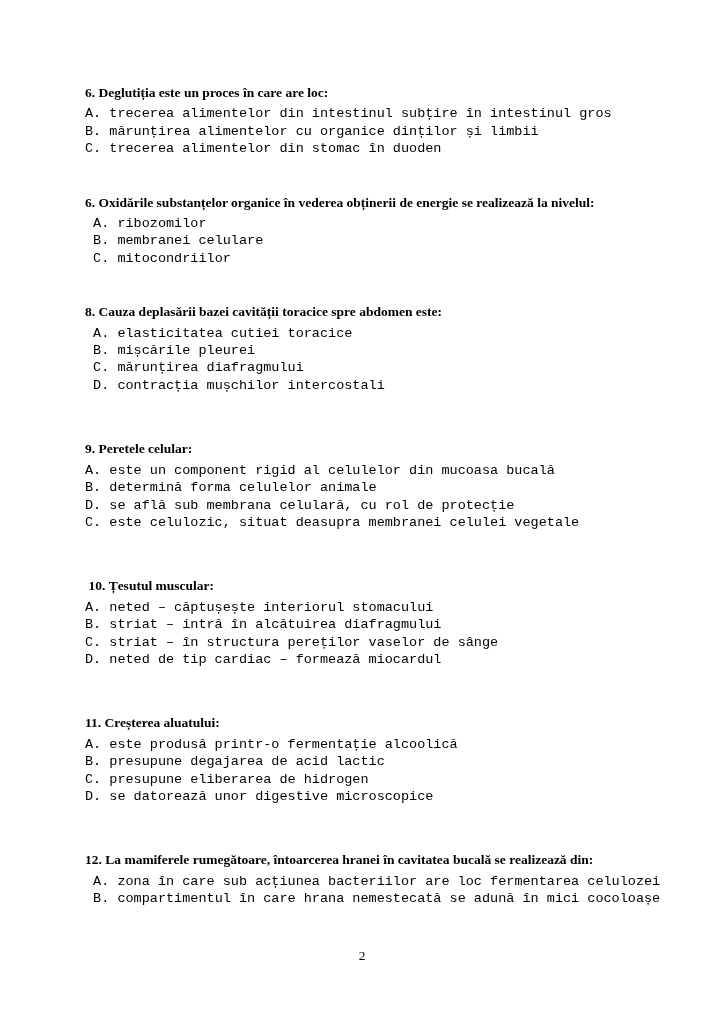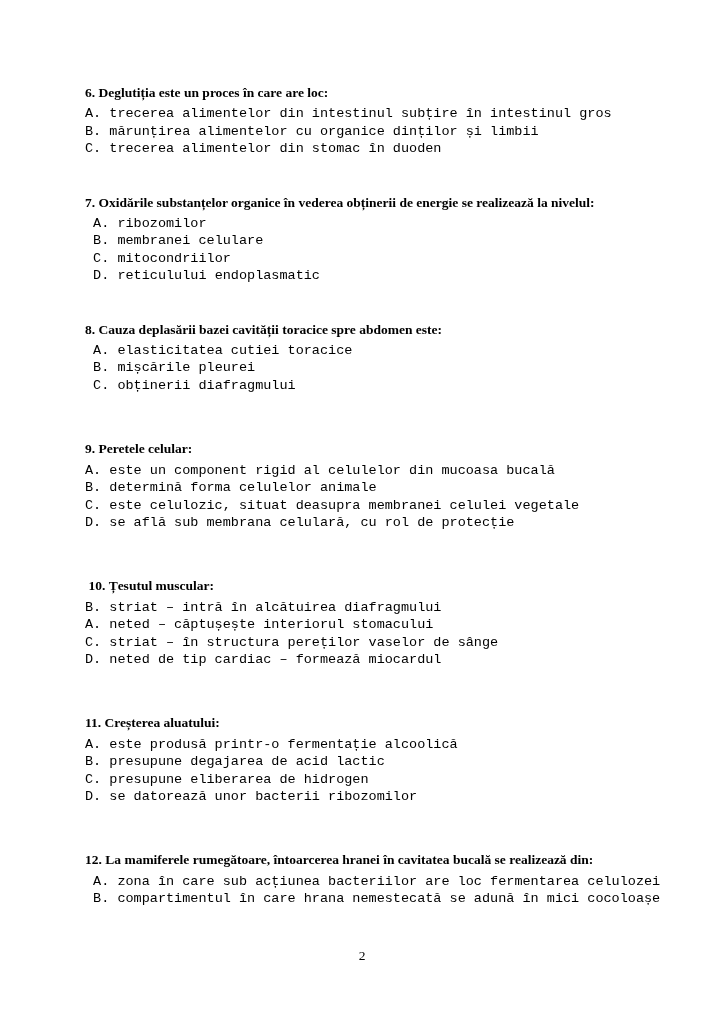--- a/index.html
+++ b/index.html
@@ -58,70 +58,70 @@
     <div class="q-title">6. Deglutiția este un proces în care are loc:</div>
     <div class="q-options">
 
     <div class="q-option">A. trecerea alimentelor din intestinul subțire în intestinul gros</div>
           <div class="q-option">B. mărunțirea alimentelor cu organice dinților și limbii</div>
           <div class="q-option">C. trecerea alimentelor din stomac în duoden</div>
         </div>
   </div>
 
   <div class="question">
-    <div class="q-title">7. Oxidările substanțelor organice în vederea obținerii de energie se realizează la nivelul:</div>
+    <div class="q-title">6. Oxidările substanțelor organice în vederea obținerii de energie se realizează la nivelul:</div>
     <div class="q-options">
 
     <div class="q-option"> A. ribozomilor</div>
           <div class="q-option"> B. membranei celulare</div>
           <div class="q-option"> C. mitocondriilor</div>
-          <div class="q-option"> D. reticulului endoplasmatic</div>
         </div>
   </div>
 
   <div class="question">
     <div class="q-title">8. Cauza deplasării bazei cavității toracice spre abdomen este:</div>
     <div class="q-options">
 
     <div class="q-option"> A. elasticitatea cutiei toracice</div>
           <div class="q-option"> B. mișcările pleurei</div>
-          <div class="q-option"> C. obținerii diafragmului</div>
+          <div class="q-option"> C. mărunțirea diafragmului</div>
+          <div class="q-option"> D. contracția mușchilor intercostali</div>
         </div>
   </div>
 
   <div class="question">
     <div class="q-title">9. Peretele celular:</div>
     <div class="q-options">
 
     <div class="q-option">A. este un component rigid al celulelor din mucoasa bucală</div>
           <div class="q-option">B. determină forma celulelor animale</div>
+          <div class="q-option">D. se află sub membrana celulară, cu rol de protecție</div>
           <div class="q-option">C. este celulozic, situat deasupra membranei celulei vegetale</div>
-          <div class="q-option">D. se află sub membrana celulară, cu rol de protecție</div>
         </div>
   </div>
 
   <div class="question">
     <div class="q-title"> 10. Țesutul muscular:</div>
     <div class="q-options">
 
-    <div class="q-option">B. striat – intră în alcătuirea diafragmului</div>
-          <div class="q-option">A. neted – căptușește interiorul stomacului</div>
+    <div class="q-option">A. neted – căptușește interiorul stomacului</div>
+          <div class="q-option">B. striat – intră în alcătuirea diafragmului</div>
           <div class="q-option">C. striat – în structura pereților vaselor de sânge</div>
           <div class="q-option">D. neted de tip cardiac – formează miocardul</div>
         </div>
   </div>
 
   <div class="question">
     <div class="q-title">11. Creșterea aluatului:</div>
     <div class="q-options">
 
     <div class="q-option">A. este produsă printr-o fermentație alcoolică</div>
           <div class="q-option">B. presupune degajarea de acid lactic</div>
           <div class="q-option">C. presupune eliberarea de hidrogen</div>
-          <div class="q-option">D. se datorează unor bacterii ribozomilor</div>
+          <div class="q-option">D. se datorează unor digestive microscopice</div>
         </div>
   </div>
 
   <div class="question">
     <div class="q-title">12. La mamiferele rumegătoare, întoarcerea hranei în cavitatea bucală se realizează din:</div>
     <div class="q-options">
 
     <div class="q-option"> A. zona în care sub acțiunea bacteriilor are loc fermentarea celulozei</div>
           <div class="q-option"> B. compartimentul în care hrana nemestecată se adună în mici cocoloașe</div>
         </div>

